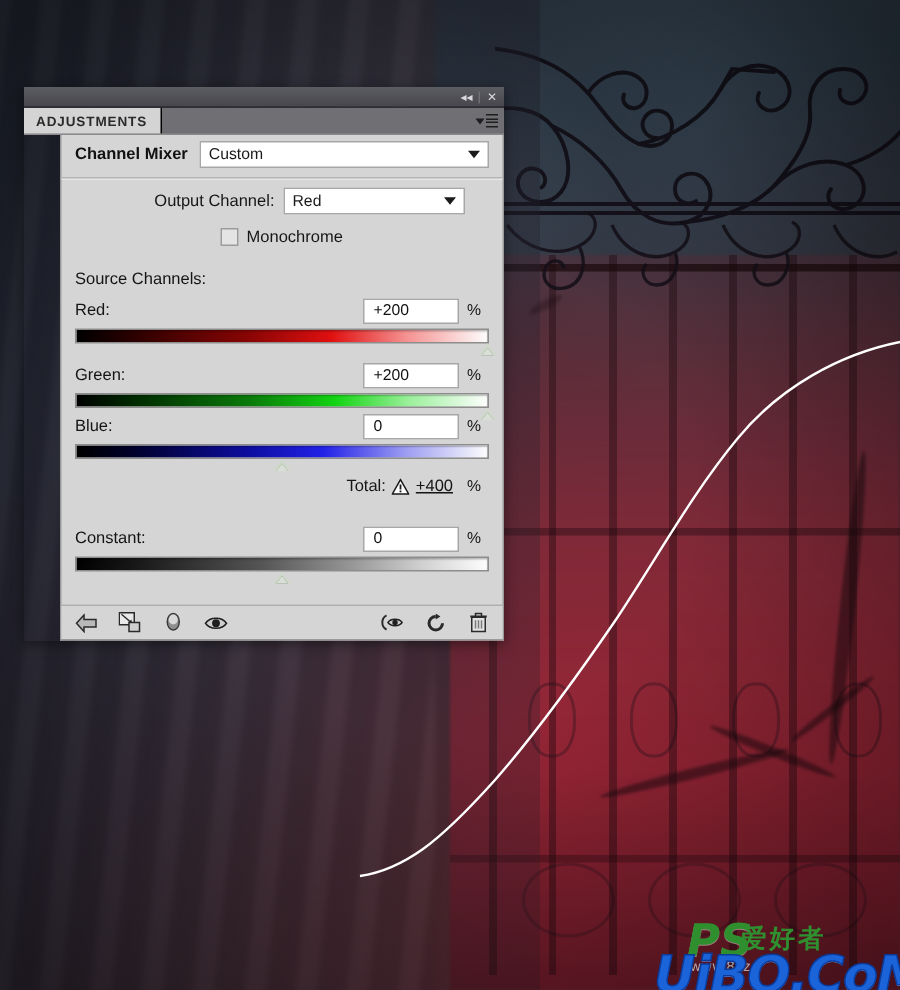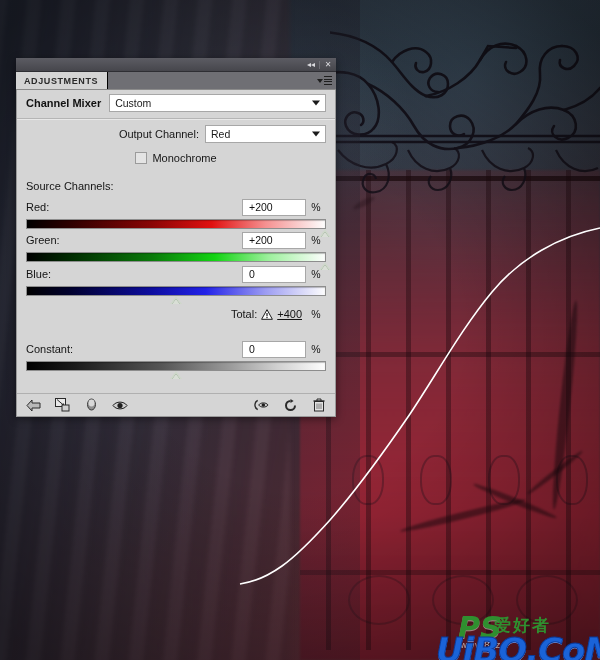--- a/index.html
+++ b/index.html
@@ -82,38 +82,38 @@
     padding:0 9px 0 8px;font-size:9px;letter-spacing:.6px;
     color:#2a2a2a;font-weight:600;
     border-right:1px solid #000000;cursor:pointer;
   }
   .tabfill{flex:1;display:flex;align-items:center;justify-content:flex-end;padding-right:4px;}
   .menu-ico{display:flex;align-items:center;gap:1px;cursor:pointer;}
   .menu-ico .tri{width:0;height:0;border-left:3px solid transparent;border-right:3px solid transparent;border-top:4px solid #1e1e1e;}
   .menu-ico .lines{display:flex;flex-direction:column;gap:1.5px;}
   .menu-ico .lines i{display:block;width:8px;height:1px;background:#1e1e1e;}
 
-  .body{background:#d5d5d5;padding:0;border:1px solid #9a9a9a;border-top:none;}
+  .body{background:#d5d5d5;padding:0;border:1px solid #9a9a9a;border-top:none;margin-left:24px;}
 
   .row-preset{display:flex;align-items:center;height:26px;padding:0 9px;}
   .preset-label{font-weight:bold;font-size:11px;color:#111;white-space:nowrap;}
   .select{
     position:relative;background:#fff;border:1px solid #a7a7a7;
     height:16px;display:flex;align-items:center;padding:0 18px 0 5px;
     font-size:10.5px;color:#1a1a1a;cursor:pointer;
   }
   .select .caret{
     position:absolute;right:5px;top:50%;transform:translateY(-50%);
     width:0;height:0;border-left:4px solid transparent;border-right:4px solid transparent;border-top:5px solid #1b1b1b;
   }
   #preset-select{flex:1;margin-left:8px;}
 
   .divider{height:1px;background:#b5b5b5;border-bottom:1px solid #e8e8e8;margin:2px 0 0;}
 
-  .row-output{display:flex;align-items:center;justify-content:flex-end;height:28px;padding:0 9px;gap:6px;}
+  .row-output{display:flex;align-items:center;justify-content:flex-end;height:28px;padding:0 25px;gap:6px;}
   .lbl{font-size:11px;color:#161616;}
   #output-select{width:96px;}
 
   .row-mono{display:flex;align-items:center;padding:0 9px;height:20px;justify-content:center;gap:5px;}
   .checkbox{width:10px;height:10px;background:#e4e4e4;border:1px solid #9b9b9b;}
 
   .sc-title{padding:12px 9px 2px;font-size:11px;color:#141414;}
 
   .ch{padding:4px 9px 0;}
   .ch-head{display:flex;align-items:center;height:18px;}
@@ -318,21 +318,21 @@
         <span class="numbox">+200</span>
         <span class="pct">%</span>
       </div>
       <div class="track red">
         <span class="thumb" style="left:100%">
             <i></i>
           </span>
       </div>
     </div>
 
-    <div class="ch" style="padding-top:2px">
+    <div class="ch" style="padding-top:12px">
       <div class="ch-head">
         <span class="ch-name">Green:</span>
         <span class="ch-spacer"></span>
         <span class="numbox">+200</span>
         <span class="pct">%</span>
       </div>
       <div class="track green">
         <span class="thumb" style="left:100%">
             <i></i>
           </span>

